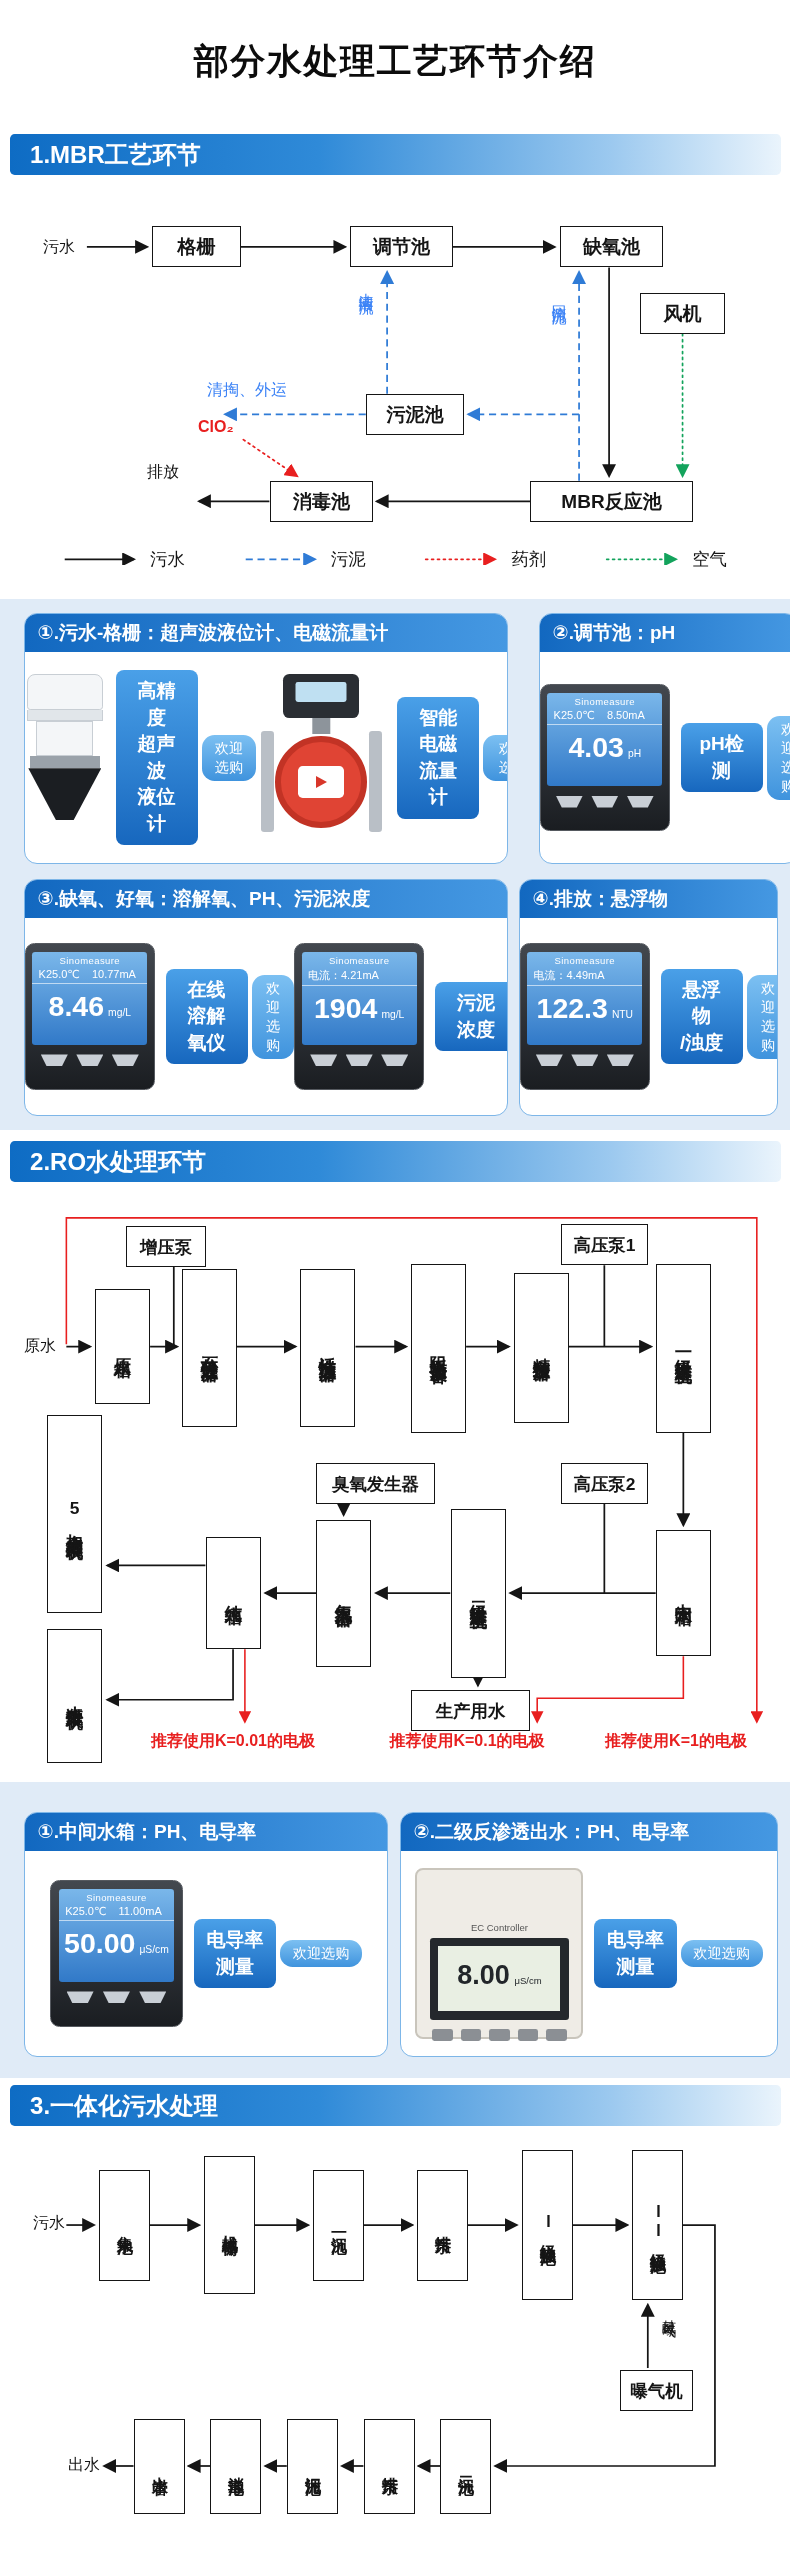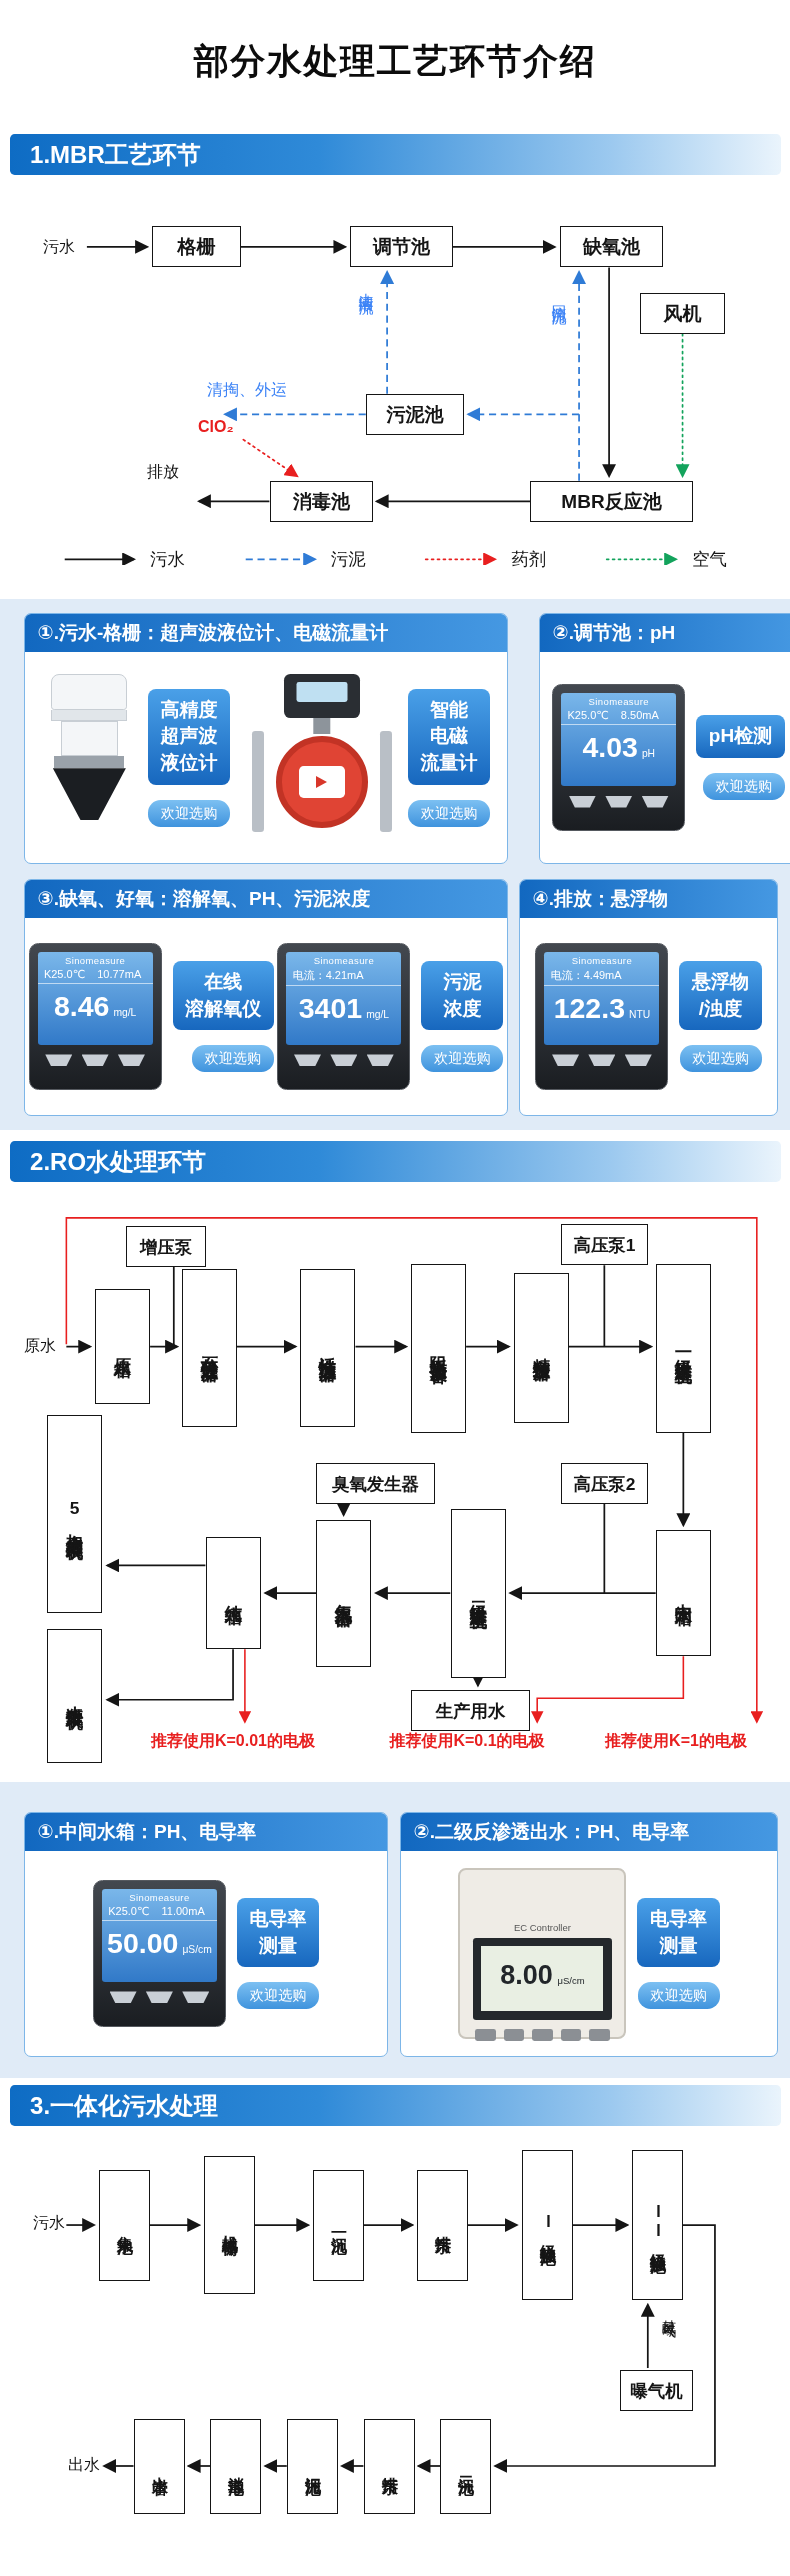--- a/index.html
+++ b/index.html
@@ -34,26 +34,26 @@
   .ln-b { stroke:#2f7bd6; stroke-width:2.2; stroke-dasharray:9 6; fill:none; }
   .ln-r { stroke:#e81f1f; stroke-width:2.2; stroke-dasharray:2.5 5; stroke-linecap:round; fill:none; }
   .ln-g { stroke:#13a35c; stroke-width:2.2; stroke-dasharray:2.5 5; stroke-linecap:round; fill:none; }
   .ln-r2 { stroke:#e81f1f; stroke-width:2; fill:none; }
 
   .legend { position:absolute; left:0; top:357px; width:790px; display:flex;
             justify-content:space-between; padding:0 63px; }
   .lg-item { display:flex; align-items:center; gap:8px; font-size:17.4px; color:#151515; }
 
   .band { position:absolute; left:0; width:790px; background:#e0ebf7; }
-  .card { position:absolute; background:#fff; border:1.6px solid #7db6e8; border-radius:7px; overflow:hidden; }
+  .card { position:absolute; background:#fff; border:1.6px solid #7db6e8; border-radius:13px; overflow:hidden; }
   .card-banner { height:38px; font-size:19px; font-weight:bold; color:#fff; line-height:38px;
                  padding-left:12.6px; background:linear-gradient(90deg,#1268c0,#4598e2); white-space:nowrap; }
   .card-body { display:flex; align-items:center; justify-content:space-evenly; height:calc(100% - 38px); }
   .product { display:flex; align-items:center; gap:11px; }
-  .pcol { display:flex; flex-direction:column; align-items:flex-end; gap:15px; }
+  .pcol { display:flex; flex-direction:row; align-items:center; gap:4px; }
   .badge { background:linear-gradient(180deg,#4aa0e8,#1767be); color:#fff; border-radius:8px;
            padding:8px 12.6px; font-size:19px; font-weight:bold; text-align:center;
            white-space:pre-line; line-height:1.4; min-width:82px; }
   .buy { background:linear-gradient(180deg,#7cc0f2,#3f93dd); color:#fff; border:none; border-radius:12.6px;
          font-size:14.2px; padding:4px 12.6px; font-family:inherit; cursor:pointer; }
 
   
   .meter { width:133px; height:147px; border-radius:9.5px; border:1.6px solid #55595f; padding:6.3px;
            background:linear-gradient(180deg,#43484f,#1a1d21); }
   .m-screen { width:115px; height:93px; margin:1.6px auto 0; border-radius:3.2px; color:#fff;
@@ -280,21 +280,21 @@
 溶解氧仪</div>
             <button class="buy">欢迎选购</button>
           </div>
         </div>
         <div class="product">
           <div class="meter">
             <div class="m-screen">
               <div class="m-brand">Sinomeasure</div>
               <div class="m-status">电流：4.21mA</div>
               <div class="m-value">
-                <span class="m-val">3401</span>
+                <span class="m-val">1904</span>
                 <span class="m-unit">mg/L</span>
               </div>
             </div>
             <div class="m-keys">
               <span class="m-key"></span>
               <span class="m-key"></span>
               <span class="m-key"></span>
             </div>
           </div>
           <div class="pcol">

